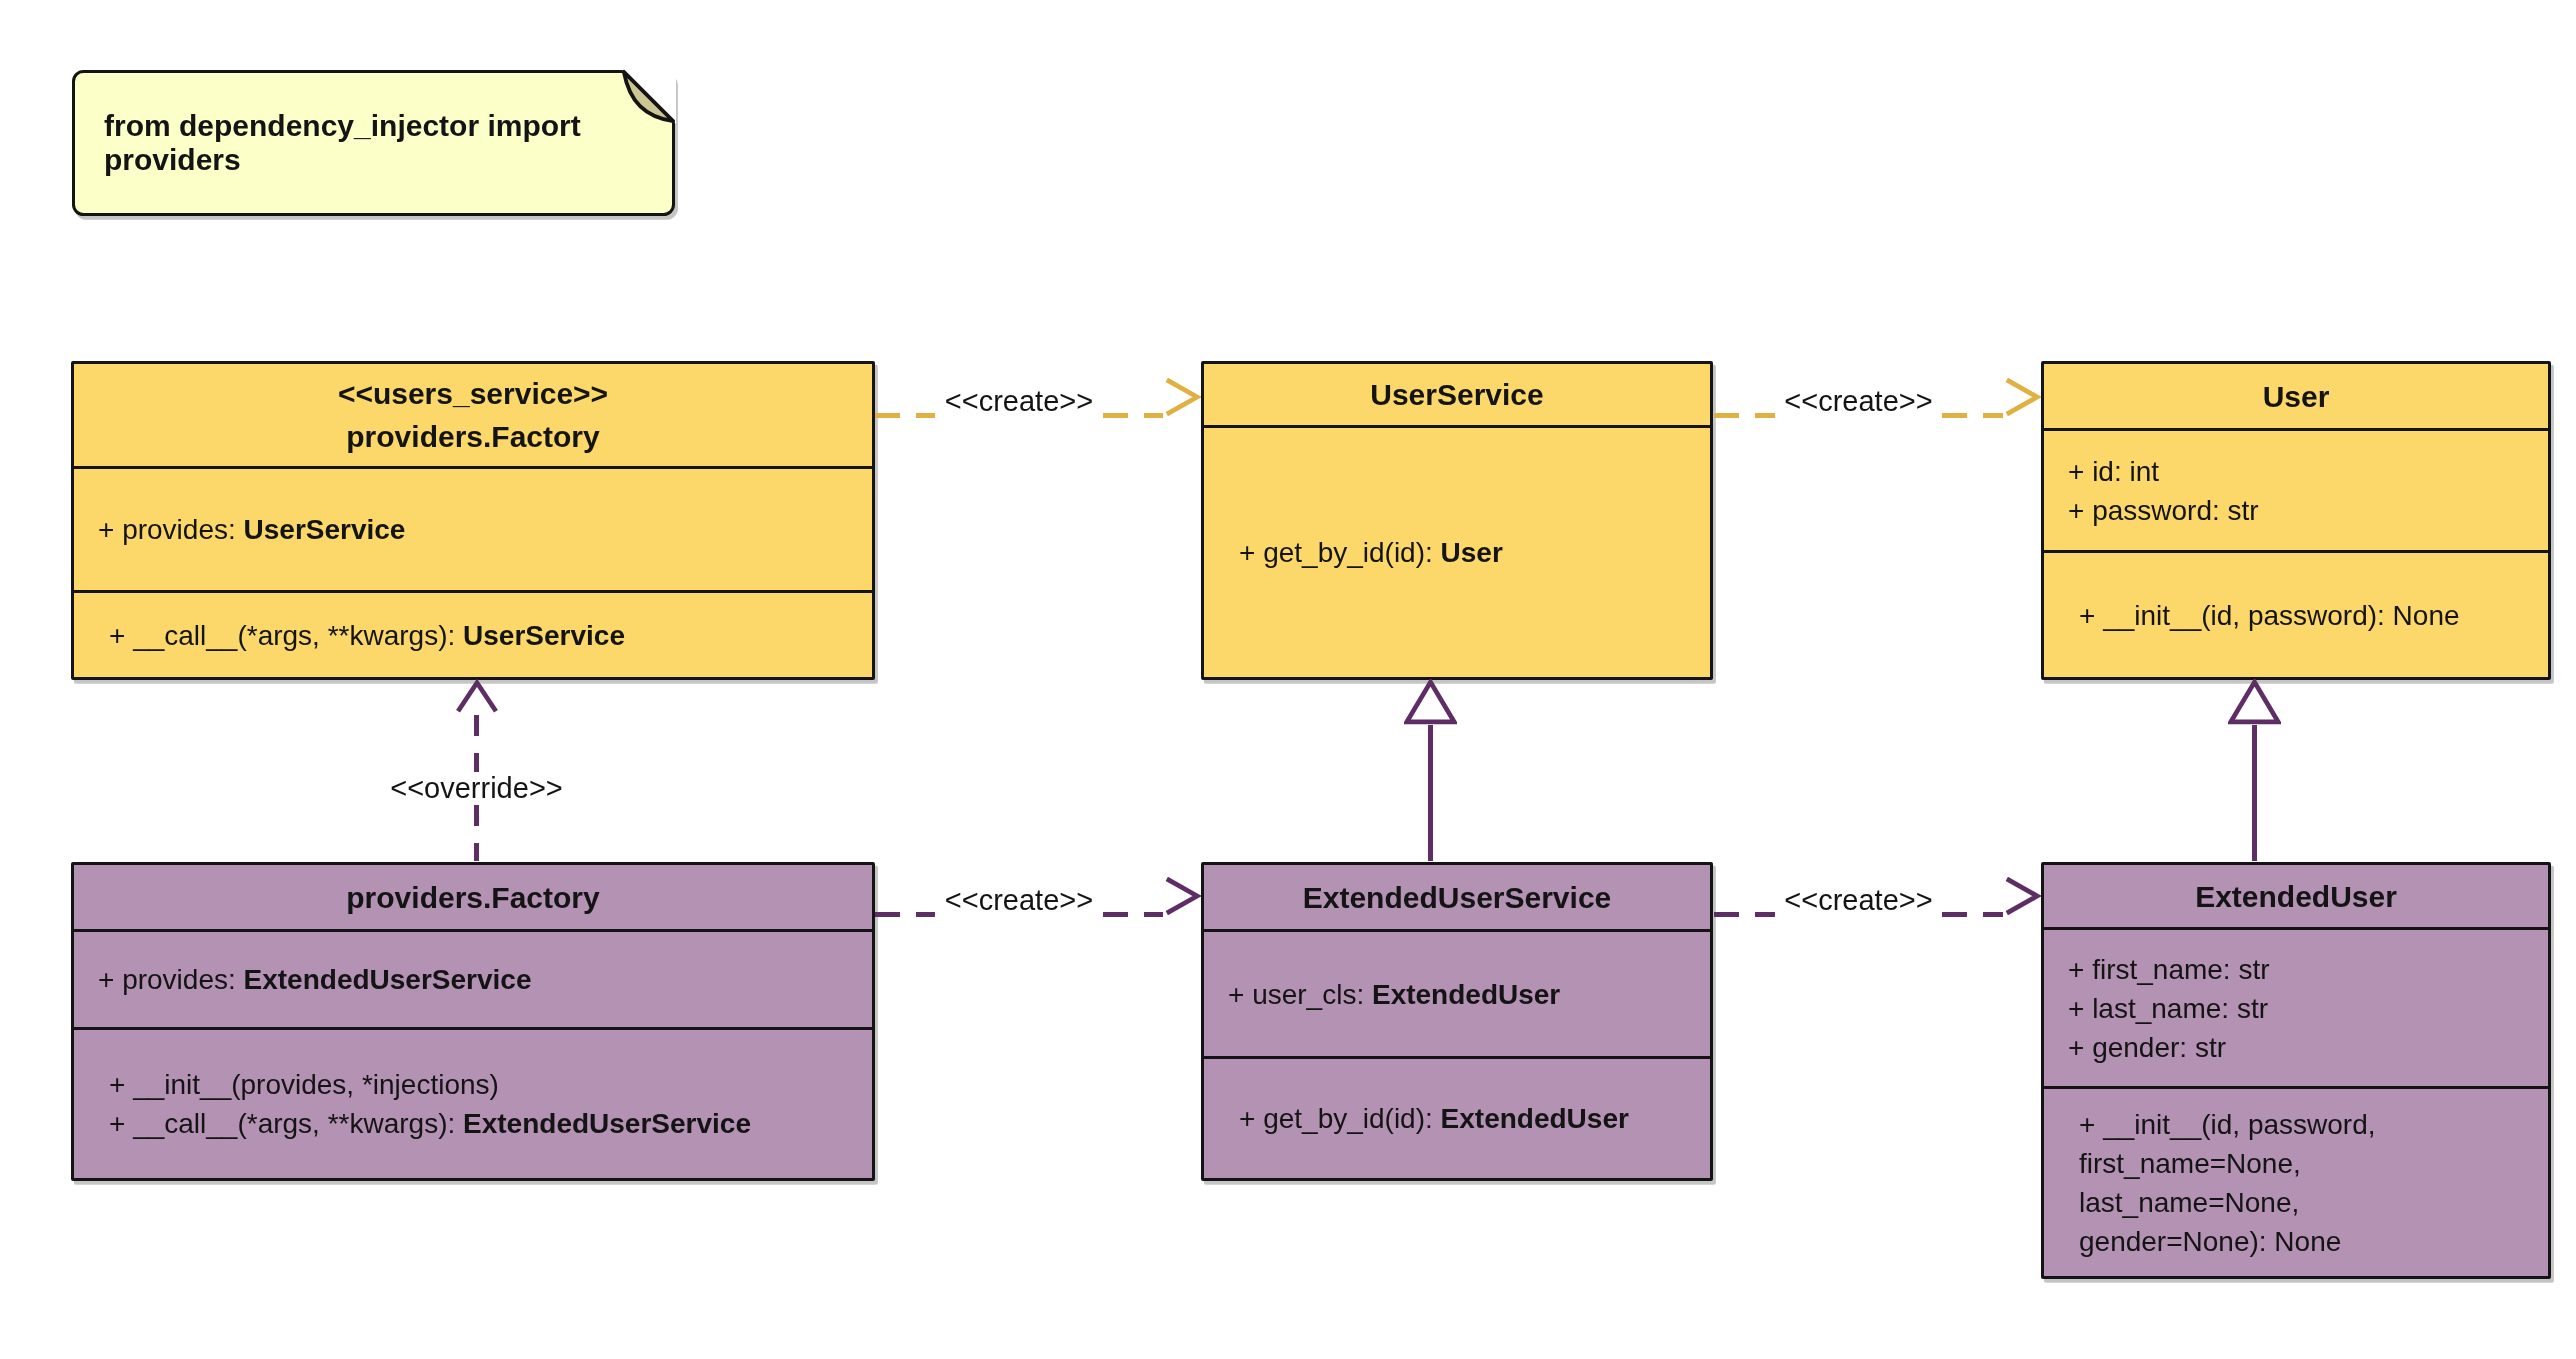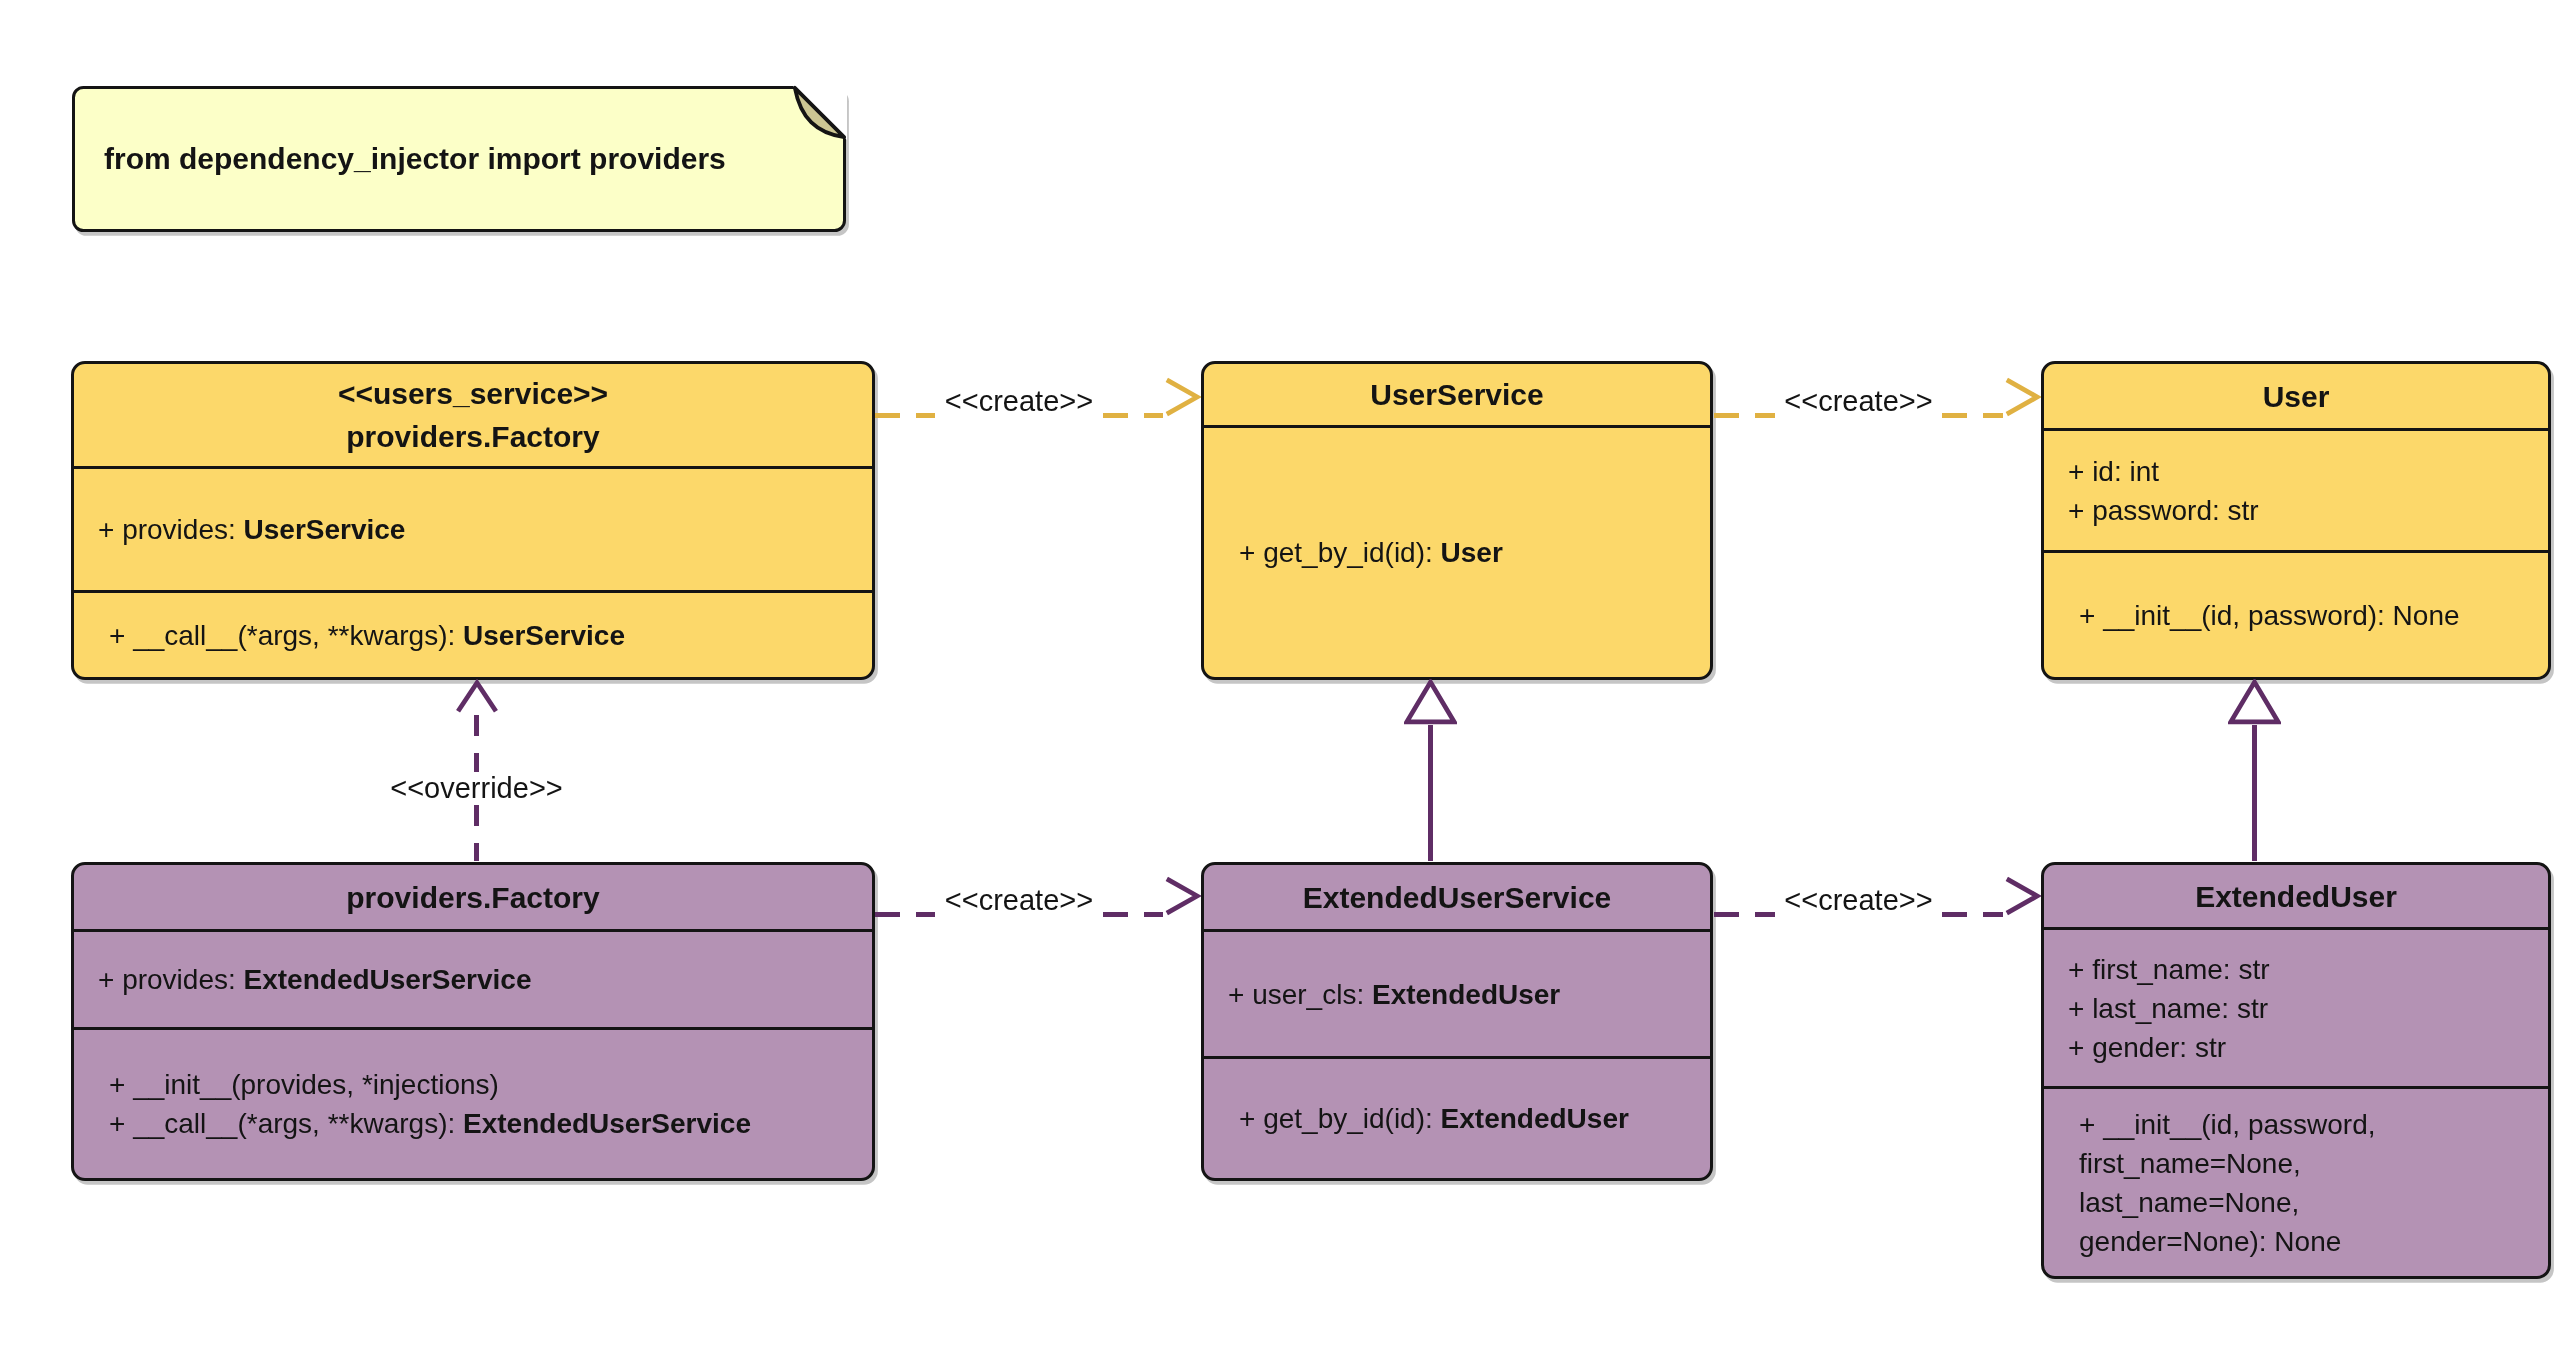--- a/index.html
+++ b/index.html
@@ -2,21 +2,21 @@
 <html style="--class-yellow: #FCD86A; --class-purple: #B492B4; --note-yellow: #FCFFC8; --note-fold: #CCC693; --gold-line: #E0B142; --purple-line: #5F2D65;"><head>
 <meta charset="utf-8">
 <style>
   * { box-sizing: border-box; margin: 0; padding: 0; }
   html, body { background: #ffffff; }
   body { font-family: "Liberation Sans", "DejaVu Sans", sans-serif; color: #141414; }
   #canvas { position: relative; width: 2576px; height: 1360px; background: #ffffff; overflow: hidden; }
 
   
   .uml {
-    position: absolute; border: 3.8px solid #141414; border-radius: 14px;
+    position: absolute; border: 3.8px solid #141414; border-radius: 2px;
     display: flex; flex-direction: column; overflow: hidden;
     box-shadow: 2.9px 3.8px 0 rgba(110,110,110,.40);
   }
   .yellowbox { background: var(--class-yellow); }
   .purplebox { background: var(--class-purple); }
   .hdr { display: flex; flex-direction: column; align-items: center; justify-content: center;
          font-weight: bold; font-size: 30px; line-height: 43px; flex: 0 0 auto; }
   .comp { border-top: 3.8px solid #141414; display: flex; flex-direction: column;
           justify-content: center; flex: 0 0 auto; }
   .comp.grow { flex: 1 1 auto; padding-left: 11px; }
@@ -44,21 +44,21 @@
   .note-text { font-weight: bold; font-size: 30px; padding-left: 29px; }
   .fold-svg { position: absolute; top: -3.8px; right: -3.8px; display: block; }
   .fold-white { fill: #ffffff; }
   .fold-flap { fill: var(--note-fold); stroke: #141414; stroke-width: 4; stroke-linejoin: round; }
 </style>
 </head>
 <body>
 
 <div id="canvas">
 
-  <div class="note" style="left:72px; top:86px; width:774px; height:146px">
+  <div class="note" style="left:72px; top:70px; width:603px; height:146px">
     <div class="note-text">from dependency_injector import providers</div>
     <svg class="fold-svg" width="55" height="55" viewBox="0 0 58 58">
       <polygon class="fold-white" points="0,0 58,0 58,58"></polygon>
       <path class="fold-flap" d="M3,3 C9,35 26,51 55,55 L3,3 Z"></path>
     </svg>
   </div>
 
   <div class="uml yellowbox" style="left:71px; top:361px; width:804px; height:319px">
     <div class="hdr" style="height:102px">
       <div>&lt;&lt;users_service&gt;&gt;</div>

